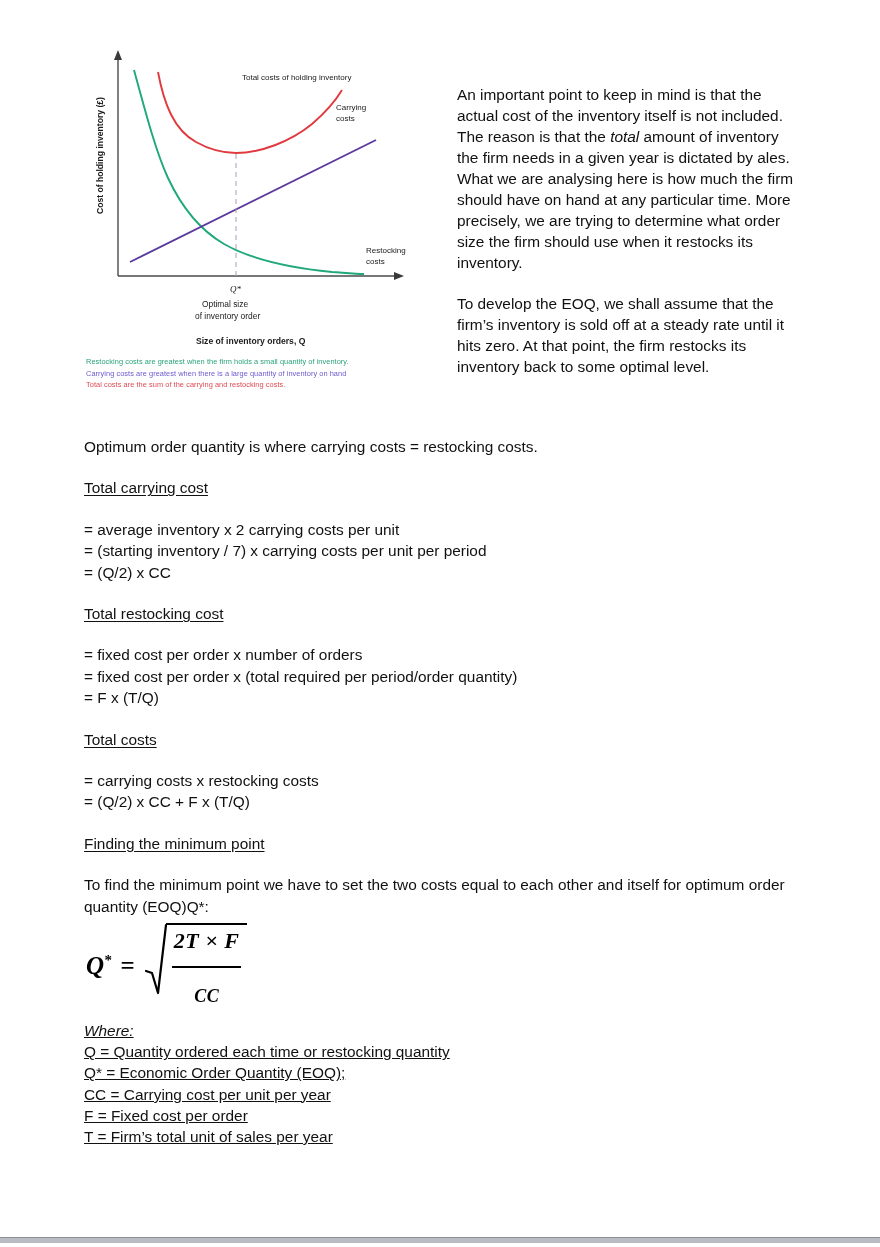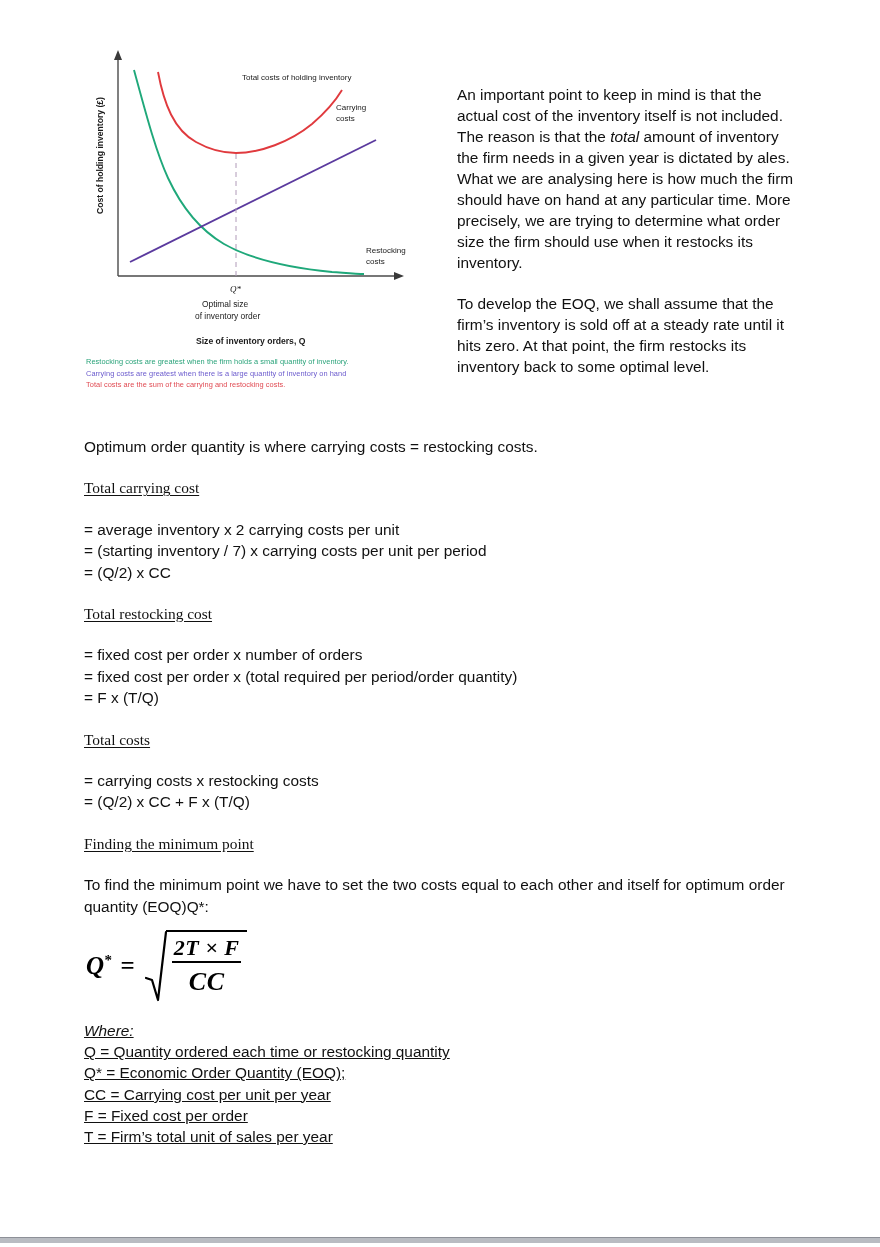--- a/index.html
+++ b/index.html
@@ -67,21 +67,20 @@
     width: 720px;
     font-size: 15.4px;
     line-height: 21.4px;
     color: #111;
   }
   .blk { margin-bottom: 20px; }
   .heading {
     text-decoration: underline;
     text-underline-offset: 2px;
     margin-bottom: 20px;
-    font-family: Liberation Serif, serif;
   }
   .lines div { white-space: nowrap; }
 
   
   #formula {
     position: absolute;
     left: 86px;
     top: 930px;
     height: 72px;
     display: flex;
@@ -113,33 +112,33 @@
     display: flex;
     flex-direction: column;
     align-items: center;
     border-top: 2px solid #000;
     padding: 0 6px;
     margin-left: -1px;
   }
   .frac .num {
     font-size: 22px;
     font-style: italic;
-    padding: 3px 2px 0 2px;
+    padding: 3px 2px 12px 2px;
     letter-spacing: 0.5px;
     text-align: center;
   }
   .frac .bar {
     width: 100%;
     height: 2px;
     background: #000;
   }
   .frac .den {
-    font-size: 26px;
+    font-size: 18px;
     font-style: italic;
-    padding: 4px 2px 3px 2px;
+    padding: 18px 2px 3px 2px;
     letter-spacing: 0.5px;
   }
 
   
   #where-block {
     position: absolute;
     left: 84px;
     top: 1020px;
     width: 600px;
     font-size: 15.4px;

